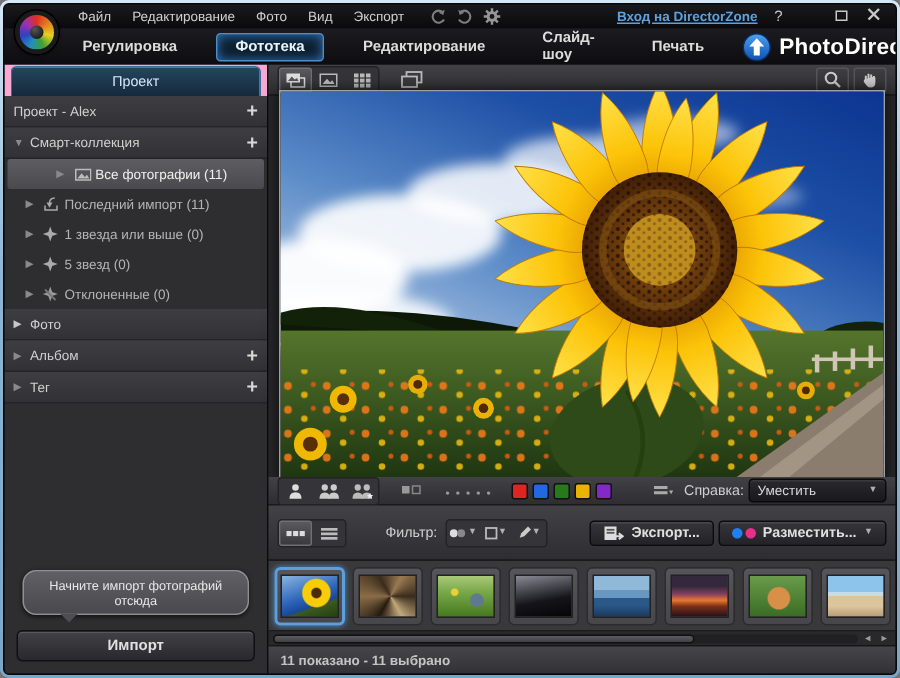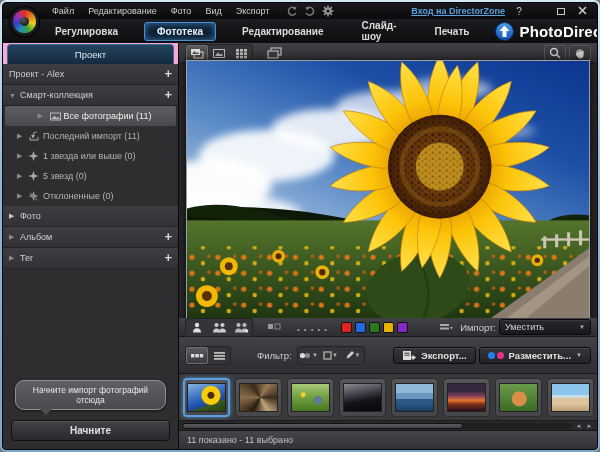--- a/index.html
+++ b/index.html
@@ -102,21 +102,21 @@
   .thumb-img { width:39px; height:29px; border:1px solid #222; }
 
   .scrollrow { height:10px; background:#29292b; display:flex; align-items:center; padding:0 3px; gap:2px;
                flex:0 0 auto; border-bottom:1px solid #151517; }
   .track { flex:1; height:6px; background:#202022; border-radius:3px; position:relative; }
   .scroll-thumb { position:absolute; left:0; top:0; width:72%; height:6px; border-radius:3px;
                background:linear-gradient(#5c5c60,#414145); border:1px solid #111; }
   .scroll-arrow { color:#9a9a9a; font-size:6px; width:9px; text-align:center; }
 
   .statusbar { height:18px; background:linear-gradient(#46464a,#323236); display:flex; align-items:center;
-               font-size:9px; color:#c4c4c4; padding:0 8px; gap:48px; flex:0 0 auto; }
+               font-size:9px; color:#c4c4c4; padding:0 8px; gap:48px; flex:0 0 auto;font-weight:bold; }
 
   svg.ic { display:block; }
 </style>
 </head>
 <body>
 
 <div class="frame">
 <div class="window">
 
   <div class="titlebar">
@@ -264,21 +264,21 @@
           <span class="plus">+</span>
         </div>
         <div class="trow header">
           <span class="tri">▶</span>
           <span>Тег</span>
           <span class="plus">+</span>
         </div>
       </div>
       <div class="import-zone">
         <div class="hint-bubble">Начните импорт фотографий отсюда</div>
-        <button class="import-btn">Начните</button>
+        <button class="import-btn">Импорт</button>
       </div>
     </div>
 
     <div class="content">
 
       <div class="bar viewer-toolbar">
         <span class="igroup">
           <span class="ibtn active">
             <svg class="ic" width="14" height="11">
                   <rect x="1" y="1" width="9" height="6" fill="#ddd"></rect>
@@ -499,21 +499,21 @@
         <span class="right">
           <span class="ibtn">
             <svg class="ic" width="14" height="9">
                   <g fill="#aaa">
                     <rect x="1" y="1" width="9" height="2"></rect>
                     <rect x="1" y="4.5" width="9" height="2"></rect>
                   </g>
                   <path d="M11 4 L13.8 4 L12.4 6.5 Z" fill="#aaa"></path>
                 </svg>
           </span>
-          <span class="label">Импорт:</span>
+          <span class="label">Справка:</span>
           <span class="dd-btn" style="width:92px">
             <span>Уместить</span>
             <span class="dd-arrow" style="margin-left:auto">▼</span>
           </span>
         </span>
       </div>
 
       <div class="bar filter-bar">
         <span class="igroup">
           <span class="ibtn active">

